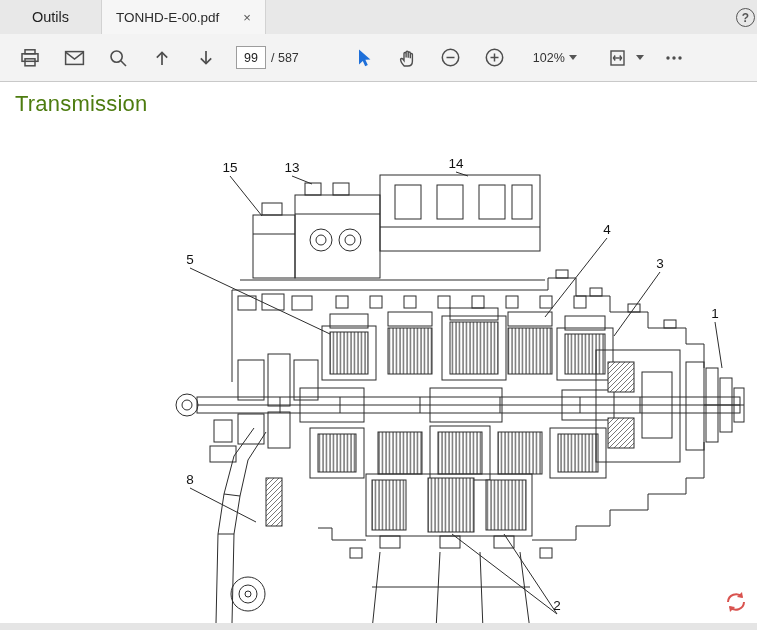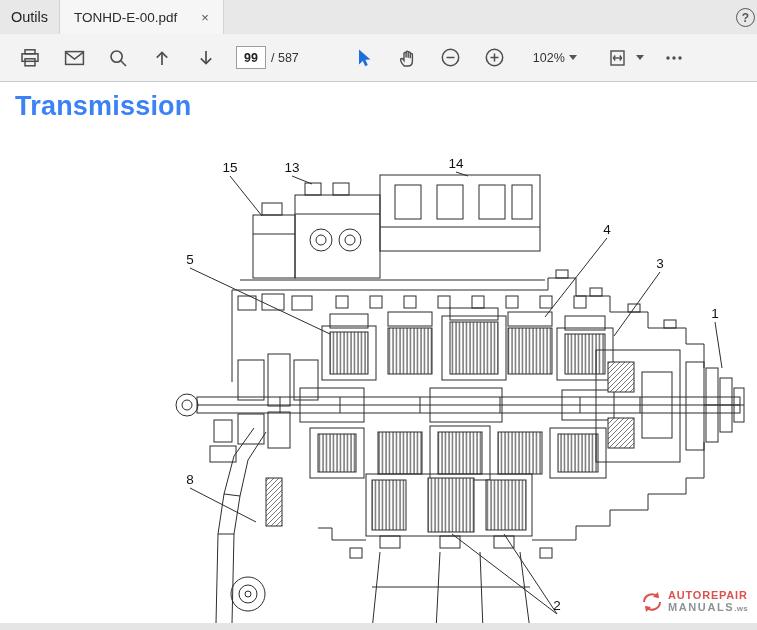--- a/index.html
+++ b/index.html
@@ -3,55 +3,55 @@
 <meta charset="utf-8">
 <style>
   html,body{margin:0;padding:0;}
   body{width:757px;height:630px;position:relative;overflow:hidden;
        font-family:"Liberation Sans",sans-serif;background:#fff;}
 
   
   #tabbar{position:absolute;top:0;left:0;width:757px;height:34px;
           background:#e8e8e8;border-bottom:1px solid #d2d2d2;
           display:flex;align-items:stretch;}
-  .tab-outils{display:flex;align-items:center;padding:0 11px;
+  .tab-outils{display:flex;align-items:center;padding:0 32px;
               font-size:14.5px;color:#1f1f1f;cursor:default;}
   .tab-doc{display:flex;align-items:center;background:#f6f6f6;
            border-left:1px solid #d2d2d2;border-right:1px solid #d2d2d2;
            padding:16px 14px;font-size:13.5px;color:#2b2b2b;}
   .tab-doc .close{margin-left:24px;font-size:13px;color:#555;}
   .help-btn{position:absolute;right:2px;top:8px;width:19px;height:19px;
             border:1.5px solid #565656;border-radius:50%;display:flex;
             align-items:center;justify-content:center;font-size:12px;
             font-weight:bold;color:#565656;box-sizing:border-box;}
 
   
   #toolbar{position:absolute;top:34px;left:0;width:757px;height:48px;
            background:#f3f3f3;border-bottom:1px solid #c9c9c9;
            display:flex;align-items:center;padding-left:8px;box-sizing:border-box;}
   .tbtn{width:32px;height:32px;margin:0 6px;display:flex;align-items:center;
         justify-content:center;color:#4d4d4d;border-radius:3px;flex:0 0 auto;}
   .tbtn svg{display:block;}
   #page-input{width:30px;height:23px;border:1px solid #9d9d9d;background:#fff;
               text-align:center;font-size:12.5px;color:#222;margin:0 5px 0 8px;
-              font-family:"Liberation Sans",sans-serif;box-sizing:border-box;font-weight:bold;}
+              font-family:"Liberation Sans",sans-serif;box-sizing:border-box;}
   .page-total{font-size:12.5px;color:#333;margin-right:12px;white-space:nowrap;}
   .gap-lg{margin-left:36px;}
   .zoom-ctl{display:flex;align-items:center;margin-left:10px;padding:4px 6px;color:#333;}
   .zoom-ctl .zval{font-size:12.5px;margin-right:4px;}
   .caret{width:0;height:0;border-left:4px solid transparent;
          border-right:4px solid transparent;border-top:5px solid #555;}
   .pagefit{margin-left:26px;display:flex;align-items:center;}
   .pagefit .caret{margin-left:5px;}
   .more{margin-left:14px;}
 
   
   #content{position:absolute;top:82px;left:0;width:757px;height:548px;background:#fff;}
-  #doc-title{position:absolute;top:9px;left:15px;font-size:27px;font-weight:bold;
-             color:#3b82f6;letter-spacing:0.2px;}
+  #doc-title{position:absolute;top:9px;left:15px;font-size:22px;font-weight:normal;
+             color:#4d7c0f;letter-spacing:0.2px;}
   #diagram-svg{position:absolute;top:0;left:0;}
   #bottom-strip{position:absolute;bottom:0;left:0;width:757px;height:7px;background:#e5e5e5;}
 
   
   #watermark{position:absolute;right:9px;bottom:16px;display:flex;align-items:center;}
   #watermark .wm-text{margin-left:4px;line-height:1.1;}
   .wm1{font-size:11px;font-weight:bold;color:#d9534f;letter-spacing:0.8px;}
   .wm2{font-size:11px;font-weight:bold;color:#8d9398;letter-spacing:1.6px;}
   .wm2 .ws{font-size:8px;letter-spacing:0.3px;}
 </style>
@@ -332,20 +332,14 @@
 
   <div id="watermark">
     <svg width="24" height="24" viewBox="0 0 24 24">
       <g stroke="#d9534f" fill="none" stroke-width="2">
         <path d="M4,12 A8,8 0 0 1 18,7"></path>
         <path d="M20,12 A8,8 0 0 1 6,17"></path>
       </g>
       <path d="M18,2 L19,8 L13,7 Z" fill="#d9534f"></path>
       <path d="M6,22 L5,16 L11,17 Z" fill="#d9534f"></path>
     </svg>
-    <div class="wm-text">
-      <div class="wm1">AUTOREPAIR</div>
-      <div class="wm2">
-        <span>MANUALS</span><span class="ws">.ws</span>
-      </div>
-    </div>
   </div>
 </div>
 
 </body></html>

